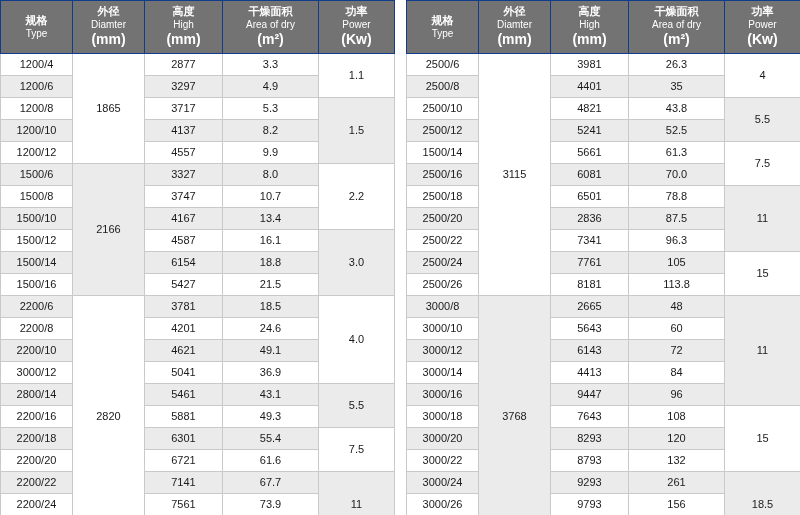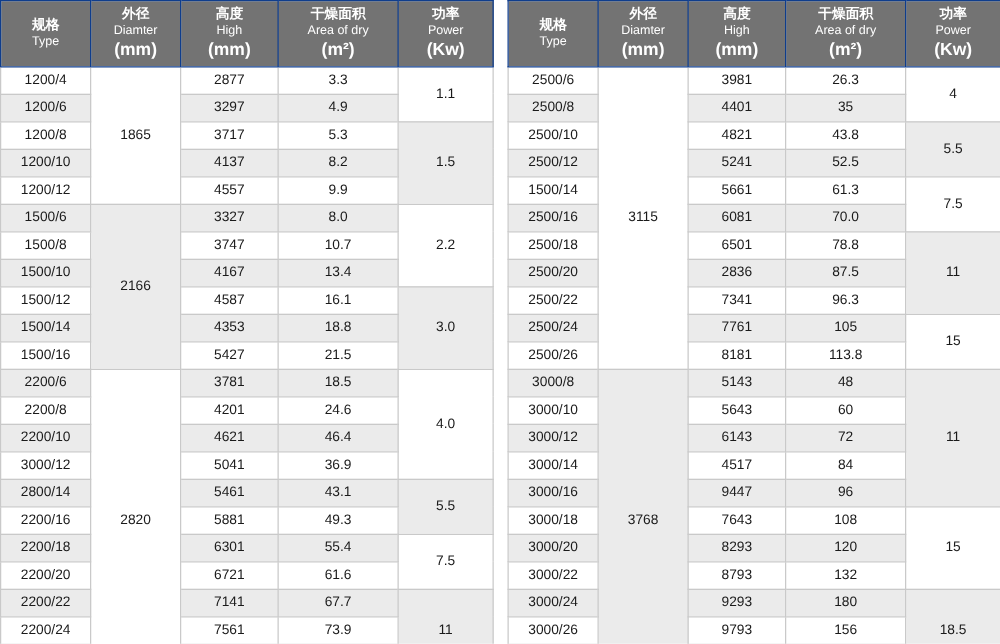--- a/index.html
+++ b/index.html
@@ -162,21 +162,21 @@
             <td>13.4</td>
           </tr>
           <tr>
             <td>1500/12</td>
             <td>4587</td>
             <td>16.1</td>
             <td rowspan="3" class="span-shade">3.0</td>
           </tr>
           <tr class="alt">
             <td>1500/14</td>
-            <td>4353</td>
+            <td>6154</td>
             <td>18.8</td>
           </tr>
           <tr>
             <td>1500/16</td>
             <td>5427</td>
             <td>21.5</td>
           </tr>
           <tr class="alt">
             <td>2200/6</td>
             <td rowspan="11" class="span-cell">2820</td>
@@ -185,21 +185,21 @@
             <td rowspan="4" class="span-cell">4.0</td>
           </tr>
           <tr>
             <td>2200/8</td>
             <td>4201</td>
             <td>24.6</td>
           </tr>
           <tr class="alt">
             <td>2200/10</td>
             <td>4621</td>
-            <td>46.4</td>
+            <td>49.1</td>
           </tr>
           <tr>
             <td>3000/12</td>
             <td>5041</td>
             <td>36.9</td>
           </tr>
           <tr class="alt">
             <td>2800/14</td>
             <td>5461</td>
             <td>43.1</td>
@@ -336,37 +336,37 @@
             <td rowspan="2" class="span-cell">15</td>
           </tr>
           <tr>
             <td>2500/26</td>
             <td>8181</td>
             <td>113.8</td>
           </tr>
           <tr class="alt">
             <td>3000/8</td>
             <td rowspan="11" class="span-shade">3768</td>
-            <td>5143</td>
+            <td>2665</td>
             <td>48</td>
             <td rowspan="5" class="span-shade">11</td>
           </tr>
           <tr>
             <td>3000/10</td>
             <td>5643</td>
             <td>60</td>
           </tr>
           <tr class="alt">
             <td>3000/12</td>
             <td>6143</td>
             <td>72</td>
           </tr>
           <tr>
             <td>3000/14</td>
-            <td>4517</td>
+            <td>4413</td>
             <td>84</td>
           </tr>
           <tr class="alt">
             <td>3000/16</td>
             <td>9447</td>
             <td>96</td>
           </tr>
           <tr>
             <td>3000/18</td>
             <td>7643</td>
@@ -379,21 +379,21 @@
             <td>120</td>
           </tr>
           <tr>
             <td>3000/22</td>
             <td>8793</td>
             <td>132</td>
           </tr>
           <tr class="alt">
             <td>3000/24</td>
             <td>9293</td>
-            <td>180</td>
+            <td>261</td>
             <td rowspan="3" class="span-shade">18.5</td>
           </tr>
           <tr>
             <td>3000/26</td>
             <td>9793</td>
             <td>156</td>
           </tr>
           <tr class="alt">
             <td>3000/28</td>
             <td>10293</td>

